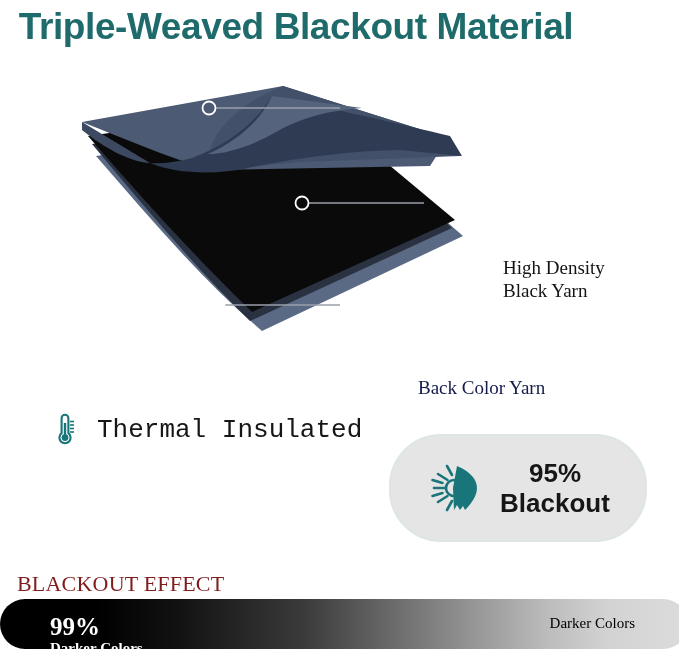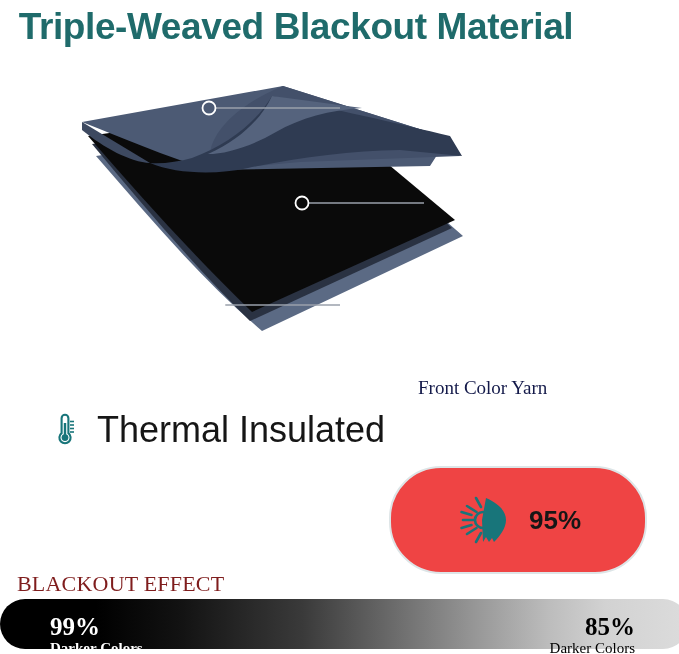--- a/index.html
+++ b/index.html
@@ -84,40 +84,39 @@
   .feature-icon {
     width: 36px;
     height: 36px;
     flex: 0 0 36px;
     display: flex;
     align-items: center;
     justify-content: center;
     margin-right: 15px;
   }
   .feature-label {
-    font-family: Liberation Sans, sans-serif;
-    font-size: 36px;
+    font-family: Liberation Mono, monospace;
+    font-size: 26px;
     color: #161616;
     white-space: nowrap;
   }
 
   
   #blackout-badge {
     position: absolute;
     left: 389px;
     top: 434px;
     width: 254px;
     height: 104px;
     border: 2px solid #dde5e7;
     border-radius: 52px;
-    background: #ef4444;
+    background: #e5e5e5;
     display: flex;
     align-items: center;
     justify-content: center;
-    margin-top: 32px;
   }
   #badge-icon {
     width: 62px;
     height: 62px;
     flex: 0 0 62px;
     margin-right: 12px;
     display: flex;
     align-items: center;
     justify-content: center;
   }
@@ -230,22 +229,23 @@
       <circle cx="302" cy="125" r="6.5" fill="none" stroke="#ffffff" stroke-width="1.8"></circle>
     </g>
 
     <g>
       <line x1="225" y1="227" x2="340" y2="227" stroke="#9aa0ab" stroke-width="1.4"></line>
       <circle cx="218" cy="227" r="6.5" fill="none" stroke="#ffffff" stroke-width="1.8"></circle>
     </g>
   </svg>
 
 
-
-  <div class="callout-label callout-navy" id="label-back">Front Color Yarn</div>
+  <div class="callout-label callout-dark" id="label-black"><span>High Density</span><br><span>Black Yarn</span></div>
+
+  <div class="callout-label callout-navy" id="label-back">Back Color Yarn</div>
 </div>
 
 <div id="features-list">
 
   <div class="feature-row">
     <span class="feature-icon">
       <svg width="34" height="34" viewBox="0 0 34 34">
         <path d="M14.6 5.2 a3.4 3.4 0 0 1 6.8 0 L21.4 20.2 a5.6 5.6 0 1 1 -6.8 0 Z" fill="none" stroke="#18757a" stroke-width="2.1"></path>
         <circle cx="18" cy="24.6" r="3.4" fill="#18757a"></circle>
         <rect x="16.8" y="10" width="2.4" height="13" fill="#18757a"></rect>
@@ -276,28 +276,28 @@
       </g>
 
       <circle cx="27" cy="30" r="8" fill="none" stroke="#18757a" stroke-width="2.6"></circle>
 
       <path d="M30 8 C44 14 50 22 50 30 C50 38 44 46 38 52
                L36 48 L33 52 L30 47 L27 52 L26 30 Z" fill="#18757a"></path>
     </svg>
   </span>
   <span id="badge-text">
     <span>95%</span><br>
+    <span>Blackout</span>
   </span>
 </div>
 
 <div id="blackout-effect-heading">BLACKOUT EFFECT</div>
 
 <div id="gradient-bar"></div>
 
 <div class="bar-stat" id="bar-stat-left">
   <span class="stat-pct">99%</span>
   <span class="stat-sub">Darker Colors</span>
 </div>
 
 <div class="bar-stat" id="bar-stat-right">
-  <span class="stat-pct">85%</span>
   <span class="stat-sub">Darker Colors</span>
 </div>
 
 </body></html>

